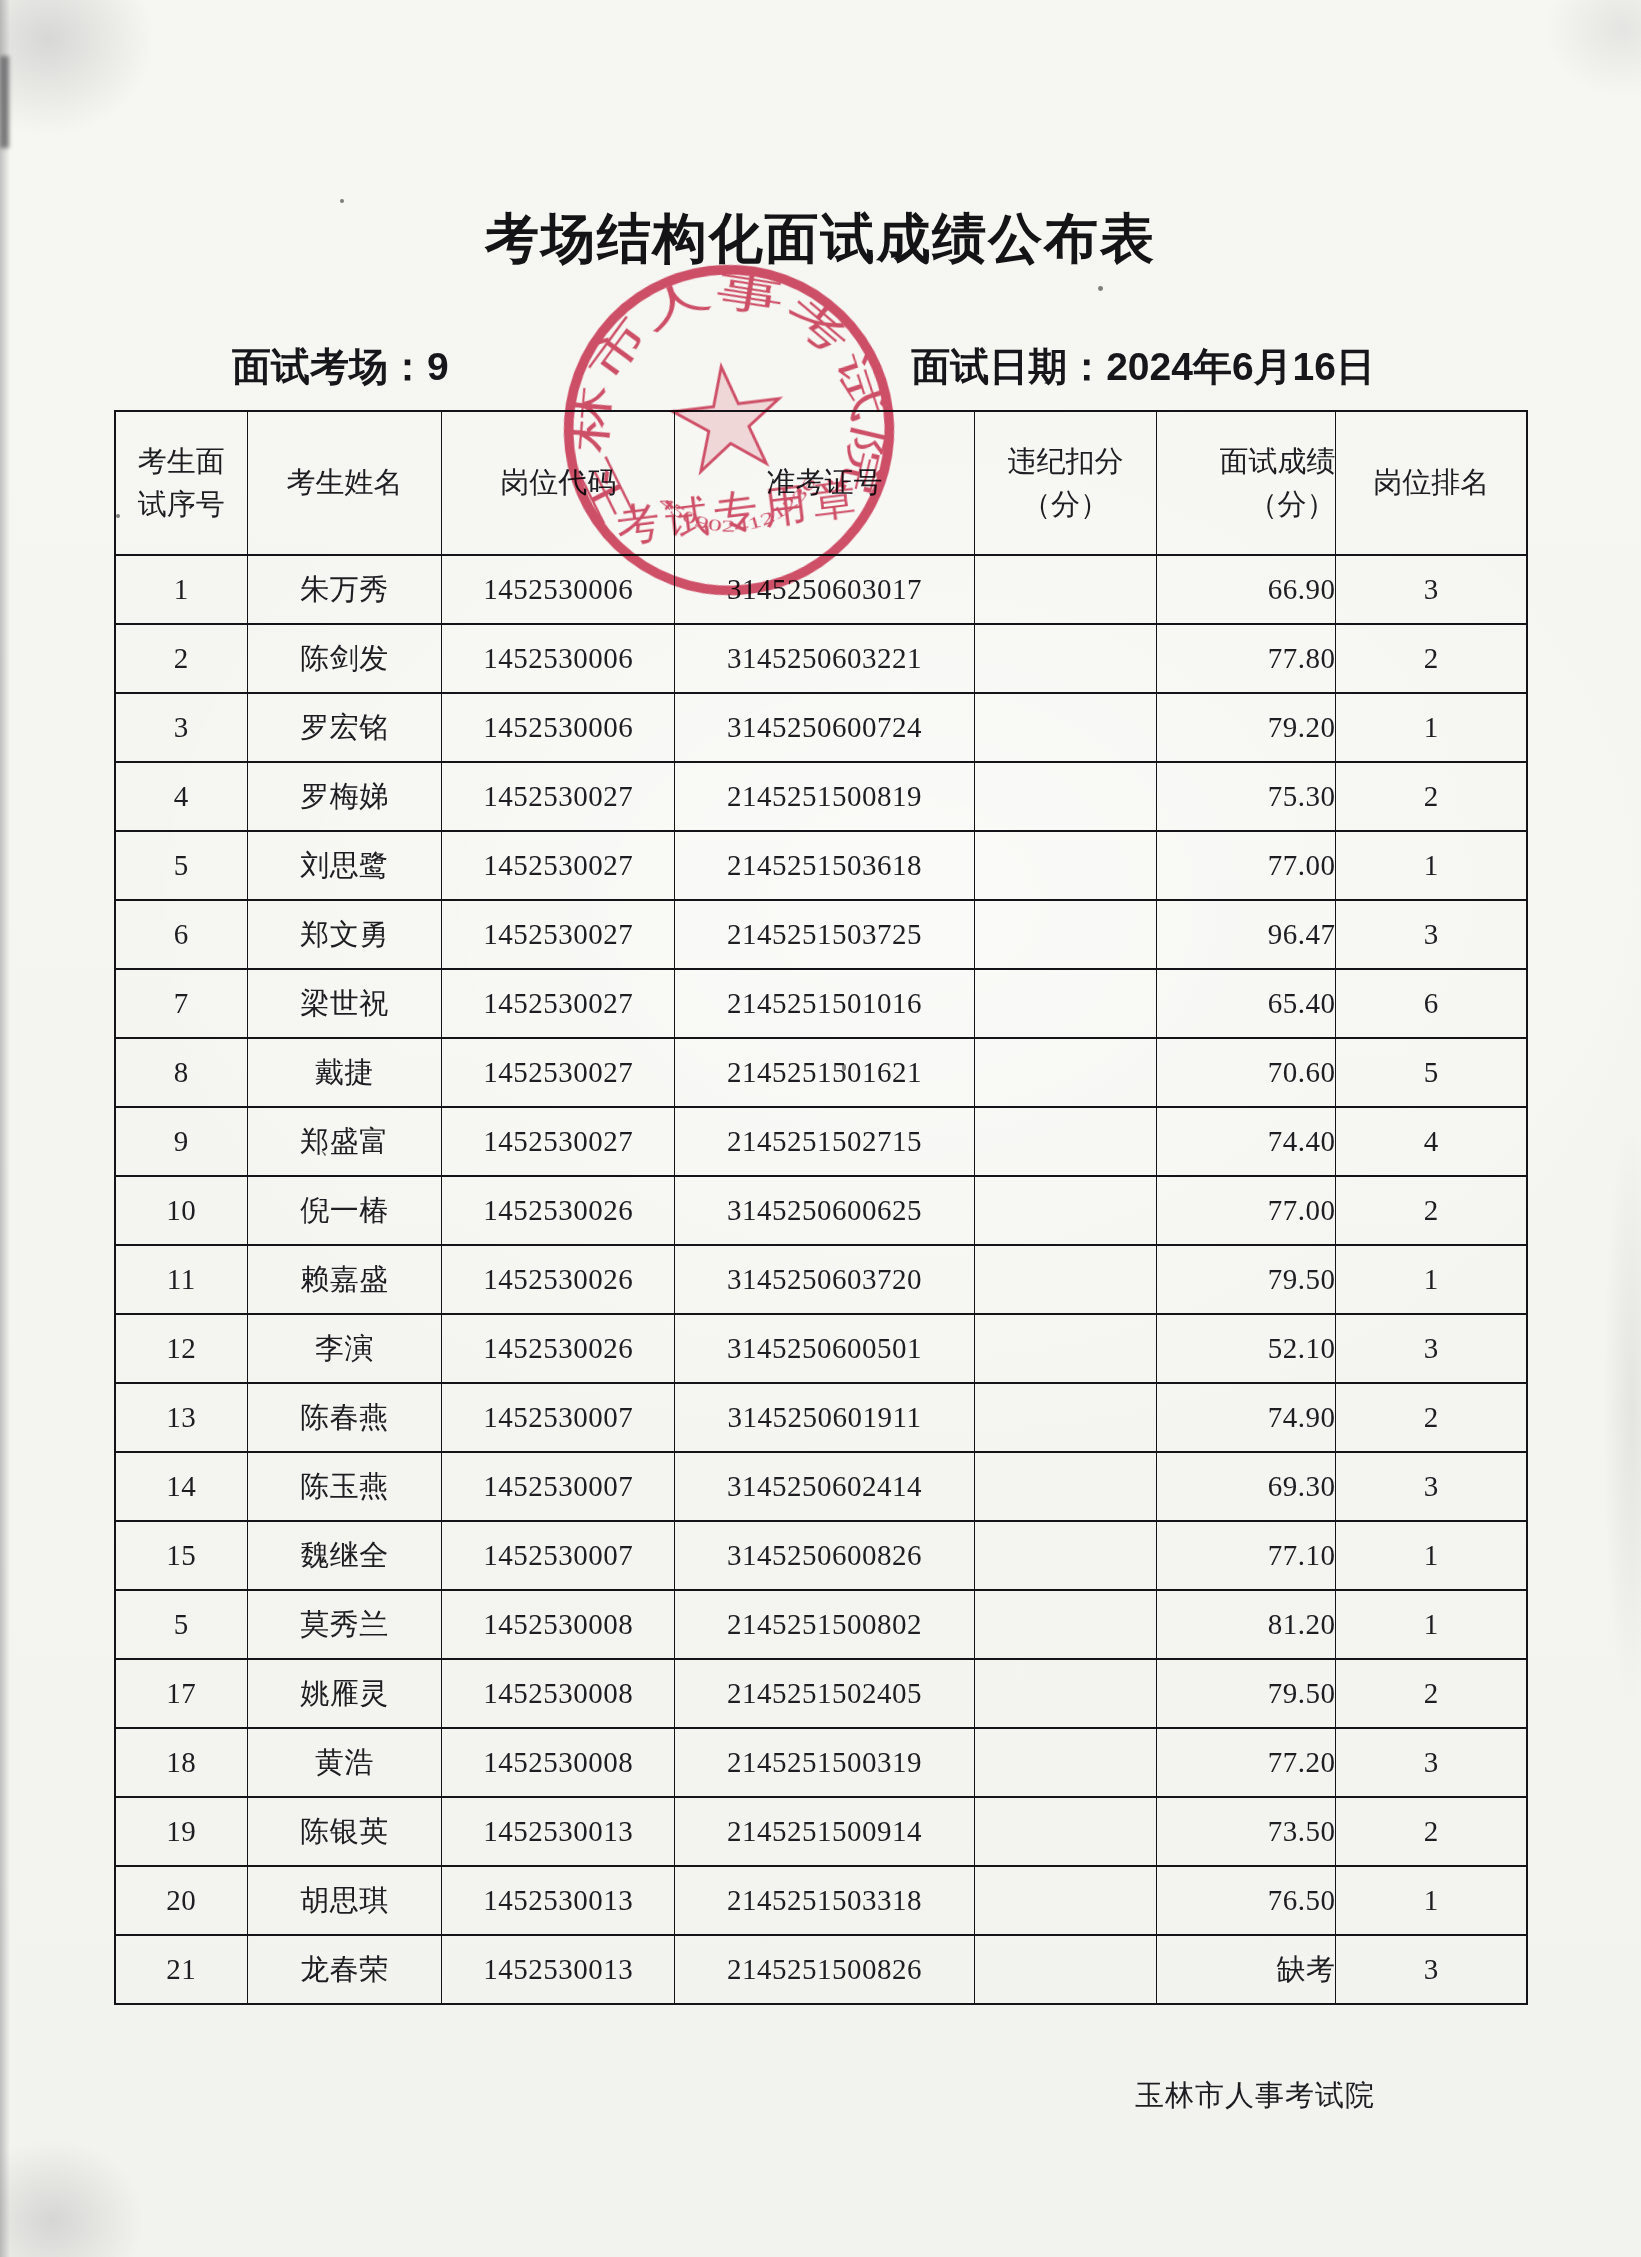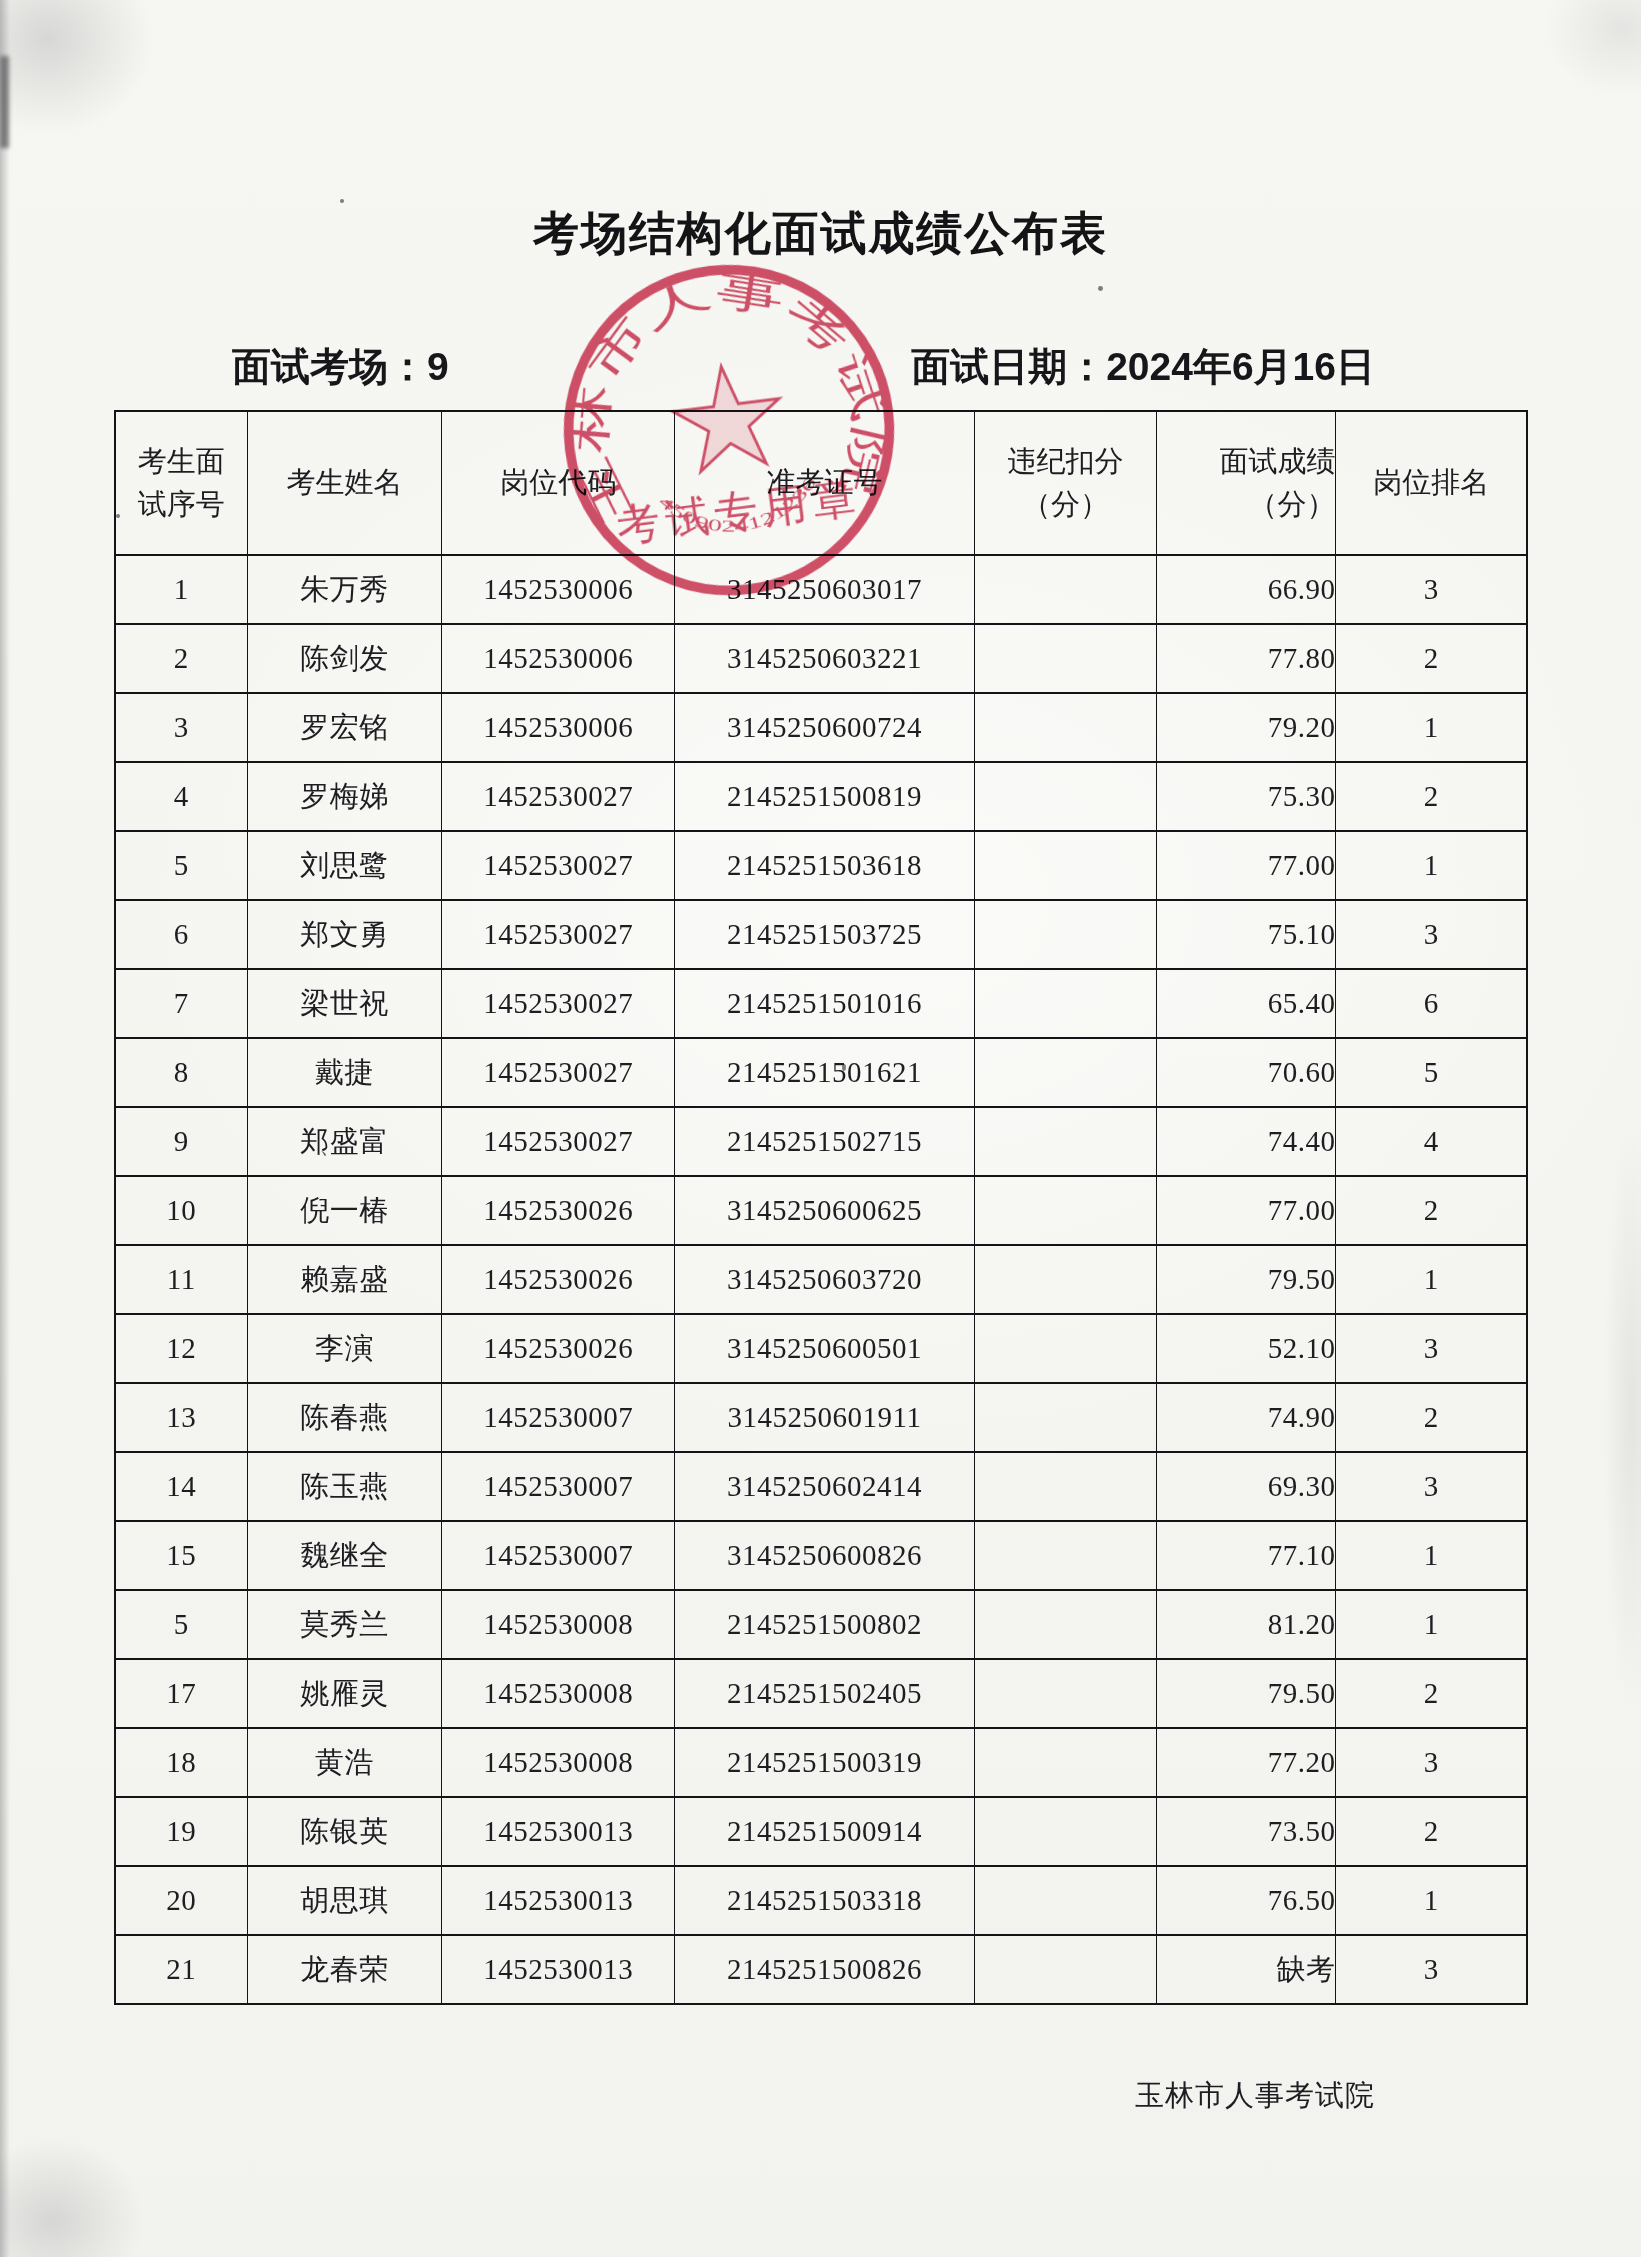--- a/index.html
+++ b/index.html
@@ -21,21 +21,21 @@
   .blob.tl{left:-58px;top:-58px;width:212px;height:193px;background:radial-gradient(closest-side,rgba(105,105,112,.22),rgba(105,105,112,0));}
   .blob.tr{left:1545px;top:-39px;width:154px;height:135px;background:radial-gradient(closest-side,rgba(120,120,128,.14),rgba(120,120,128,0));}
   .blob.bl{left:-39px;top:2139px;width:183px;height:164px;background:radial-gradient(closest-side,rgba(100,100,108,.20),rgba(100,100,108,0));}
   .blob.rm{left:1603px;top:1110px;width:58px;height:599px;border-radius:40%;background:radial-gradient(closest-side,rgba(120,120,128,.13),rgba(120,120,128,0));}
   .edge-dash{position:absolute;left:0;top:56px;width:8.7px;height:92px;background:rgba(45,45,50,.55);filter:blur(1.9px);}
   .speck{position:absolute;background:rgba(25,25,28,.55);border-radius:50%;}
   .stray{position:absolute;font-size:23px;color:#2b2b2f;opacity:.75;line-height:1;}
   
   .title{position:absolute;left:0;top:203px;width:100%;text-align:center;
     font-family:"Liberation Sans","DejaVu Sans",sans-serif;
-    font-size:46px;font-weight:700;letter-spacing:1.9px;color:#141417;}
+    font-size:54px;font-weight:700;letter-spacing:1.9px;color:#141417;}
   .meta{position:absolute;left:0;top:340px;width:100%;box-sizing:border-box;
     padding:0 266px 0 232px;display:flex;justify-content:space-between;
     font-family:"Liberation Sans","DejaVu Sans",sans-serif;
     font-size:39px;font-weight:700;color:#17171b;}
   
   .table-wrap{position:absolute;left:114px;top:410px;width:1414px;}
   table{width:100%;border-collapse:collapse;table-layout:fixed;padding-left:19px;}
   th,td{border:1.9px solid #141418;border-top-width:2.9px;border-bottom-width:2.9px;
     text-align:center;vertical-align:middle;
     font-size:29px;font-weight:400;color:#1d1d22;
@@ -131,21 +131,21 @@
             <td></td>
             <td>77.00</td>
             <td>1</td>
           </tr>
           <tr>
             <td>6</td>
             <td>郑文勇</td>
             <td>1452530027</td>
             <td>2145251503725</td>
             <td></td>
-            <td>75.10</td>
+            <td>96.47</td>
             <td>3</td>
           </tr>
           <tr>
             <td>7</td>
             <td>梁世祝</td>
             <td>1452530027</td>
             <td>2145251501016</td>
             <td></td>
             <td>65.40</td>
             <td>6</td>

